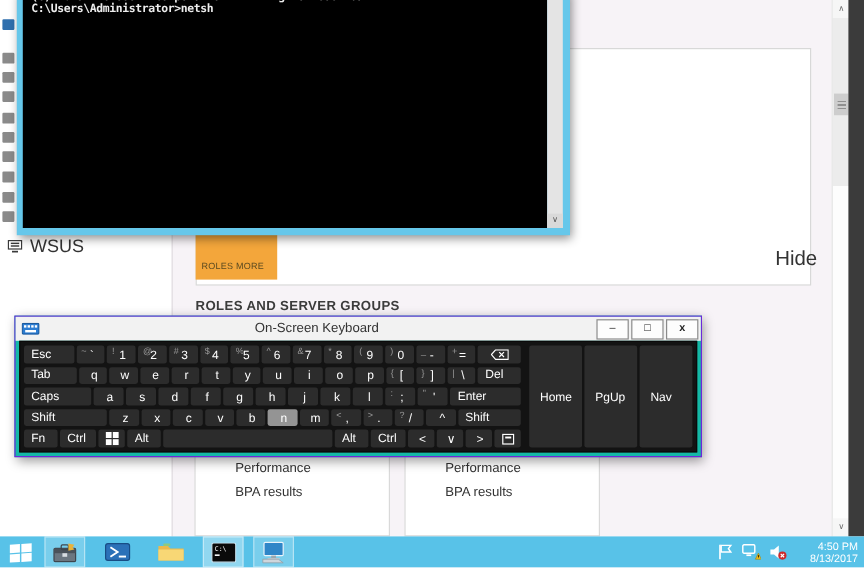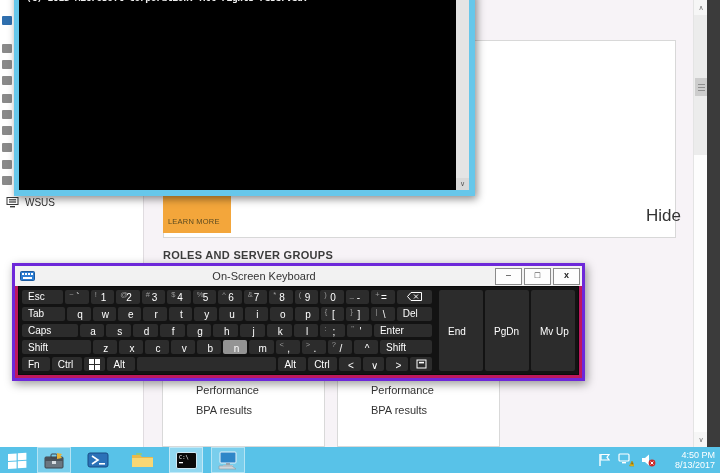--- a/index.html
+++ b/index.html
@@ -12,21 +12,21 @@
   #welcome-panel{left:163px;top:40px;width:513px;height:198px;background:#ffffff;border:1px solid #d8d8d8;box-sizing:border-box;}
   #learn-more{left:163px;top:150px;width:68px;height:83px;background:#f3a63b;color:#5b4a20;
               font-size:7.5px;letter-spacing:.2px;display:flex;align-items:flex-end;padding:0 0 7px 5px;box-sizing:border-box;cursor:pointer;}
   #hide-link{left:646px;top:206px;font-size:17px;color:#333;cursor:pointer;}
   #roles-header{left:163px;top:249px;font-size:11px;font-weight:600;color:#3c3c3c;letter-spacing:.3px;}
   .card{position:absolute;top:330px;width:163px;height:117px;background:#fff;border:1px solid #d9d9d9;box-sizing:border-box;}
   .card .crow{position:absolute;left:33px;font-size:11px;color:#333;cursor:pointer;}
   .card .crow:nth-child(1){top:53px;}
   .card .crow:nth-child(2){top:73px;}
   #wsus-row{left:6px;top:197px;display:flex;align-items:center;gap:6px;cursor:pointer;}
-  #wsus-row span{font-size:10px;color:#333;}
+  #wsus-row span{font-size:15px;color:#333;}
   .sliver{position:absolute;left:2px;width:10px;height:9px;background:#8a8a8a;border-radius:1px;}
 
   
   #sm-scroll{left:693px;top:0;width:14px;height:447px;background:#fdfdfd;border-left:1px solid #e4e4e4;box-sizing:border-box;}
   #sm-scroll .arrow{position:absolute;left:0;width:14px;height:15px;color:#6f6f6f;font-size:7px;text-align:center;line-height:15px;background:#f6f6f6;}
   #sm-track{position:absolute;left:0;top:15px;width:14px;height:140px;background:#ececec;}
   #sm-thumb{position:absolute;left:1px;top:78px;width:12px;height:18px;background:#cdcdcd;
             display:flex;align-items:center;justify-content:center;}
   .gripper{width:7px;height:7px;background:repeating-linear-gradient(#8f8f8f 0 1px,transparent 1px 3px);}
   #desktop-strip{left:707px;top:0;width:13px;height:447px;background:#3b3b3b;}
@@ -34,21 +34,21 @@
   
   #cmd{left:14px;top:-10px;width:461px;height:206px;background:#66c7ea;box-shadow:2px 3px 8px rgba(0,0,0,.45);
        display:flex;padding:0 6px 6px 5px;box-sizing:border-box;}
   #term{flex:1;background:#000;overflow:hidden;padding:3px 0 0 7px;}
   .tline{font-family:"DejaVu Sans Mono","Liberation Mono",monospace;font-size:9.5px;line-height:9.5px;
          font-weight:bold;color:#ededed;white-space:pre;letter-spacing:-.3px;}
   #cmd-scroll{width:13px;background:#e4e4e4;position:relative;}
   #cmd-down{position:absolute;bottom:0;left:0;width:13px;height:12px;background:#d9d9d9;color:#555;font-size:7px;text-align:center;line-height:12px;}
 
   
-  #osk{left:12px;top:263px;width:573px;height:118px;background:#be185d;border:3px solid #6d28d9;
+  #osk{left:12px;top:263px;width:573px;height:118px;background:#14b8a6;border:1px solid #6d28d9;
        box-sizing:border-box;box-shadow:2px 3px 9px rgba(0,0,0,.4);display:flex;flex-direction:column;}
   #osk-title{height:20px;background:#f2f2f2;display:flex;align-items:center;padding:0 2px 0 5px;}
   #osk-title .ttext{flex:1;text-align:center;font-size:11px;color:#333;}
   .wbtn{width:25px;height:15px;border:1px solid #8a8a8a;background:#fdfdfd;font-size:9px;line-height:13px;
         text-align:center;color:#222;margin-left:2px;cursor:pointer;}
   #osk-body{flex:1;margin:0 3px 3px 3px;background:#131313;border:1px solid #0a0a0a;display:flex;padding:3px;gap:7px;}
   #osk-main{flex:1;display:flex;flex-direction:column;gap:3px;}
   #osk-side{width:136px;display:flex;flex-direction:column;gap:2px;}
   .krow{flex:1;display:flex;gap:2px;}
   .key{position:relative;flex-grow:1;flex-basis:0;background:#2c2c2c;border-radius:2px;color:#fff;
@@ -71,21 +71,21 @@
 
   svg{display:block;}
 </style>
 </head>
 <body>
 
 <div class="abs" id="content-bg"></div>
 
 <div class="abs" id="welcome-panel"></div>
 <div class="abs" id="learn-more">
-  <span>LEARN MORE</span>
+  <span>ROLES MORE</span>
 </div>
 <div class="abs" id="hide-link">Hide</div>
 <div class="abs" id="roles-header">ROLES AND SERVER GROUPS</div>
 
 <div id="cards">
     <div class="card" style="left: 162px;">
       <div class="crow">Performance</div>
       <div class="crow">BPA results</div>
     </div>
     <div class="card" style="left: 337px;">
@@ -125,20 +125,21 @@
   <div id="sm-thumb">
       <div class="gripper"></div>
     </div>
   <div class="arrow" style="bottom:0;top:auto;">∨</div>
 </div>
 <div class="abs" id="desktop-strip"></div>
 
 <div class="abs" id="cmd">
   <div id="term">
       <div class="tline">(c) 2013 Microsoft Corporation. All rights reserved.</div>
+      <div class="tline">C:\Users\Administrator&gt;netsh</div>
     </div>
   <div id="cmd-scroll">
 
     <div id="cmd-down">∨</div>
   </div>
 </div>
 
 <div class="abs" id="osk">
   <div id="osk-title">
     <span>
@@ -402,27 +403,27 @@
             <svg width="11" height="10" viewBox="0 0 11 10">
               <rect x="1" y="1" width="9" height="8" fill="none" stroke="#fff"></rect>
               <rect x="3" y="2.8" width="5" height="1.6" fill="#fff"></rect>
             </svg>
           </div>
         </div>
       </div>
     <div id="osk-side">
         <div class="krow">
           <div class="key skey" style="flex-grow: 1;">
-            <span class="mainc">End</span>
+            <span class="mainc">Home</span>
           </div>
           <div class="key skey" style="flex-grow: 1;">
-            <span class="mainc">PgDn</span>
+            <span class="mainc">PgUp</span>
           </div>
           <div class="key skey" style="flex-grow: 1;">
-            <span class="mainc">Mv Up</span>
+            <span class="mainc">Nav</span>
           </div>
         </div>
       </div>
   </div>
 </div>
 
 <div class="abs" id="taskbar">
   <div class="tbtn">
     <svg width="19" height="17" viewBox="0 0 19 17">
         <g fill="#fff" transform="skewY(-4)">

